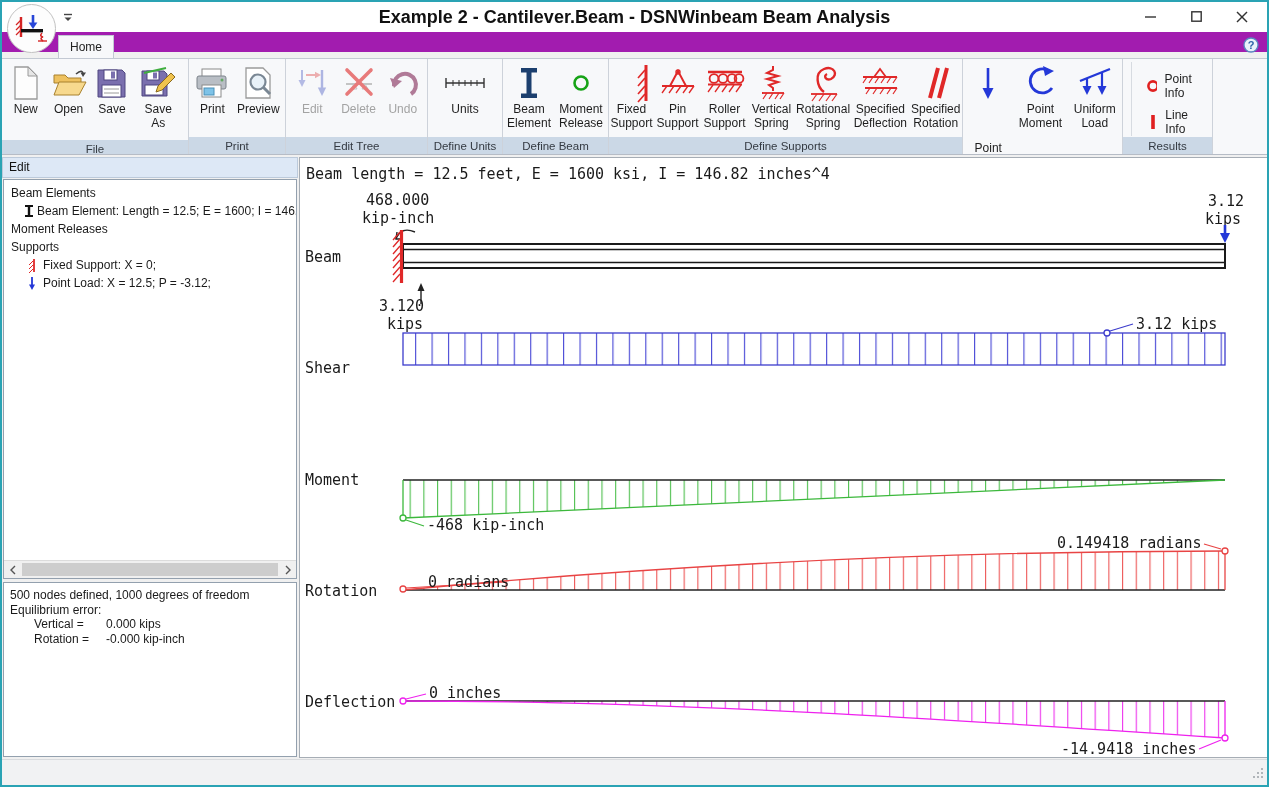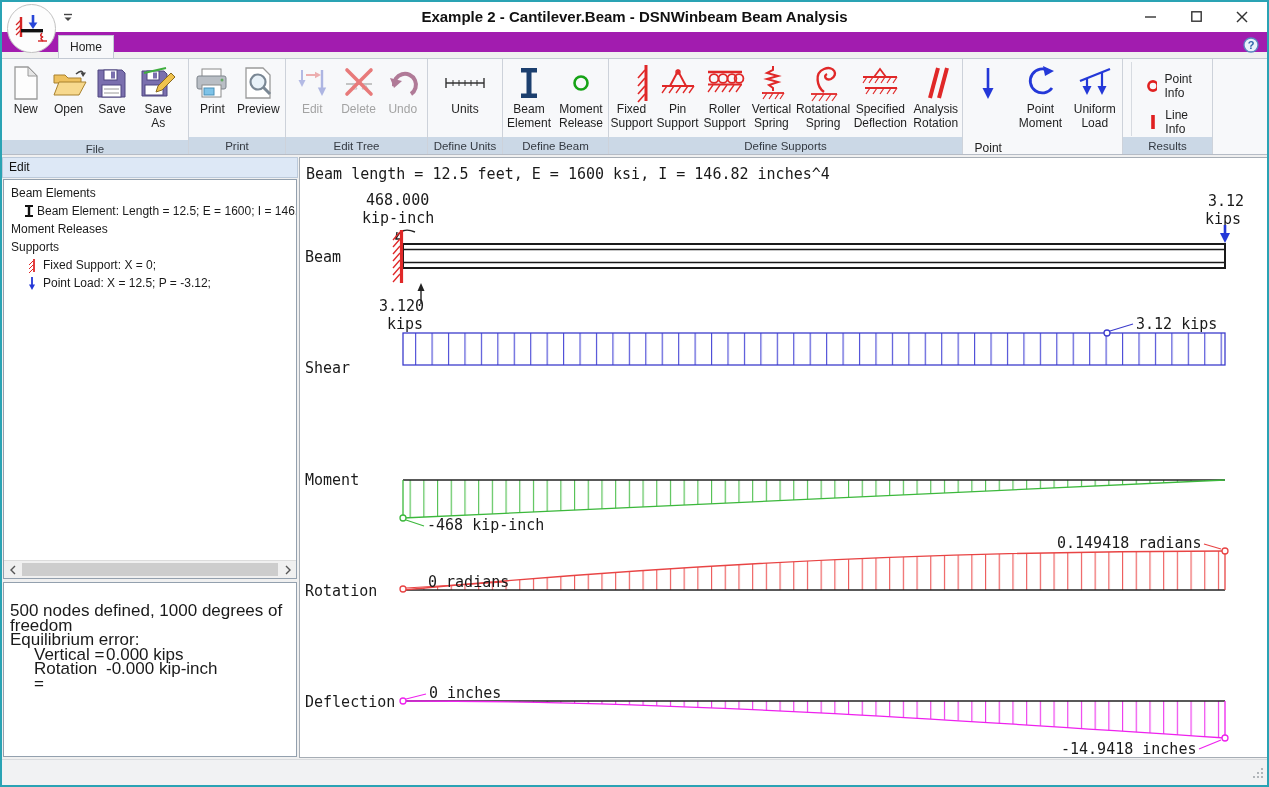--- a/index.html
+++ b/index.html
@@ -1,19 +1,19 @@
 <!DOCTYPE html>
 <html><head>
 <meta charset="utf-8">
 <style>
   html,body{margin:0;padding:0;background:#888;}
   .window{position:relative;width:1269px;height:787px;background:#f0f0f0;border:2px solid #2aa3b4;box-sizing:border-box;overflow:hidden;font-family:"Liberation Sans",sans-serif;}
   
   .titlebar{position:absolute;left:0;top:0;right:0;height:30px;background:#ffffff;}
-  .title{position:absolute;left:0;right:0;top:0;height:30px;line-height:30px;text-align:center;font-size:15px;font-weight:bold;color:#111;}
+  .title{position:absolute;left:0;right:0;top:0;height:30px;line-height:30px;text-align:center;font-size:18px;font-weight:bold;color:#111;}
   .win-controls{position:absolute;right:2px;top:0;display:flex;z-index:30;}
   .win-btn{width:46px;height:29px;display:flex;align-items:center;justify-content:center;background:#fff;}
   .appicon{position:absolute;left:5px;top:2px;width:47px;height:47px;border-radius:50%;background:#fdfdfd;border:1px solid #c2c2c2;z-index:40;display:flex;align-items:center;justify-content:center;}
   .qat{position:absolute;left:60px;top:8px;width:12px;height:12px;z-index:40;}
   
   .tabrow{position:absolute;left:0;top:30px;right:0;height:20px;background:#a21caf;}
   .tab{position:absolute;left:56px;top:3px;width:54px;height:23px;background:#f7f8fa;border:1px solid #c3c9d3;border-bottom:none;text-align:center;font-size:12px;line-height:22px;color:#222;}
   .help{position:absolute;right:8px;top:5px;}
   
   .ribbon{position:absolute;left:0;top:56px;right:0;height:97px;background:#f7f8fa;border-top:1px solid #c3c9d3;border-bottom:1px solid #b6bcc6;display:flex;box-sizing:border-box;}
@@ -30,21 +30,21 @@
   .panel-header{position:absolute;left:0;top:155px;width:296px;height:21px;background:#dde8f6;border:1px solid #bccadb;box-sizing:border-box;font-size:12px;line-height:19px;padding-left:6px;color:#111;}
   .tree-box{position:absolute;left:1px;top:177px;width:294px;height:400px;background:#fff;border:1px solid #93a0ae;box-sizing:border-box;overflow:hidden;}
   .tree{padding:4px 0 0 0;}
   .trow{height:18px;line-height:18px;font-size:12px;color:#1a1a1a;white-space:nowrap;display:flex;align-items:center;}
   .trow.l0{padding-left:7px;}
   .trow.l1{padding-left:20px;}
   .trow .tic{width:16px;display:inline-flex;justify-content:center;margin-right:3px;}
   .hscroll{position:absolute;left:0;right:0;bottom:0;height:17px;background:#f0f0f0;border-top:1px solid #dcdcdc;display:flex;align-items:center;}
   .harrow{width:17px;height:17px;display:flex;align-items:center;justify-content:center;}
   .hthumb{flex:1;height:13px;background:#cdcdcd;margin:0 1px;}
-  .status-box{position:absolute;left:1px;top:580px;width:294px;height:175px;background:#fff;border:1px solid #93a0ae;box-sizing:border-box;font-size:17px;color:#1a1a1a;padding:21px 6px;}
+  .status-box{position:absolute;left:1px;top:580px;width:294px;height:175px;background:#fff;border:1px solid #93a0ae;box-sizing:border-box;font-size:12px;color:#1a1a1a;padding:5px 6px;}
   .status-box .srow{line-height:14.5px;}
   .status-box .ind{padding-left:24px;display:flex;}
   .status-box .slab{width:72px;}
   
   .canvas{position:absolute;left:297px;top:155px;width:970px;height:601px;background:#fff;border:1px solid #a6adb5;box-sizing:border-box;}
   .mono-text{font-family:"DejaVu Sans Mono","Liberation Mono",monospace;}
   
   .bottombar{position:absolute;left:0;top:757px;right:0;bottom:0;background:#f1f2f3;border-top:1px solid #d9dbde;}
   .grip{position:absolute;right:3px;bottom:2px;}
 </style>
@@ -365,21 +365,21 @@
             </span>
           <span class="rlb">Specified Deflection</span>
         </div>
         <div class="rbtn" style="width:54px;">
           <span class="ric">
               <svg width="28" height="38">
                 <line x1="8" y1="34" x2="16" y2="4" stroke="#e02828" stroke-width="4"></line>
                 <line x1="17" y1="34" x2="25" y2="4" stroke="#e02828" stroke-width="4"></line>
               </svg>
             </span>
-          <span class="rlb">Analysis Rotation</span>
+          <span class="rlb">Specified Rotation</span>
         </div>
       </div>
       <div class="group-label">Define Supports</div>
     </div>
 
     <div class="group" style="width:160px;">
       <div class="group-items">
         <div class="rbtn" style="width:46px;gap:39px;">
           <span class="ric">
               <svg width="22" height="38">

